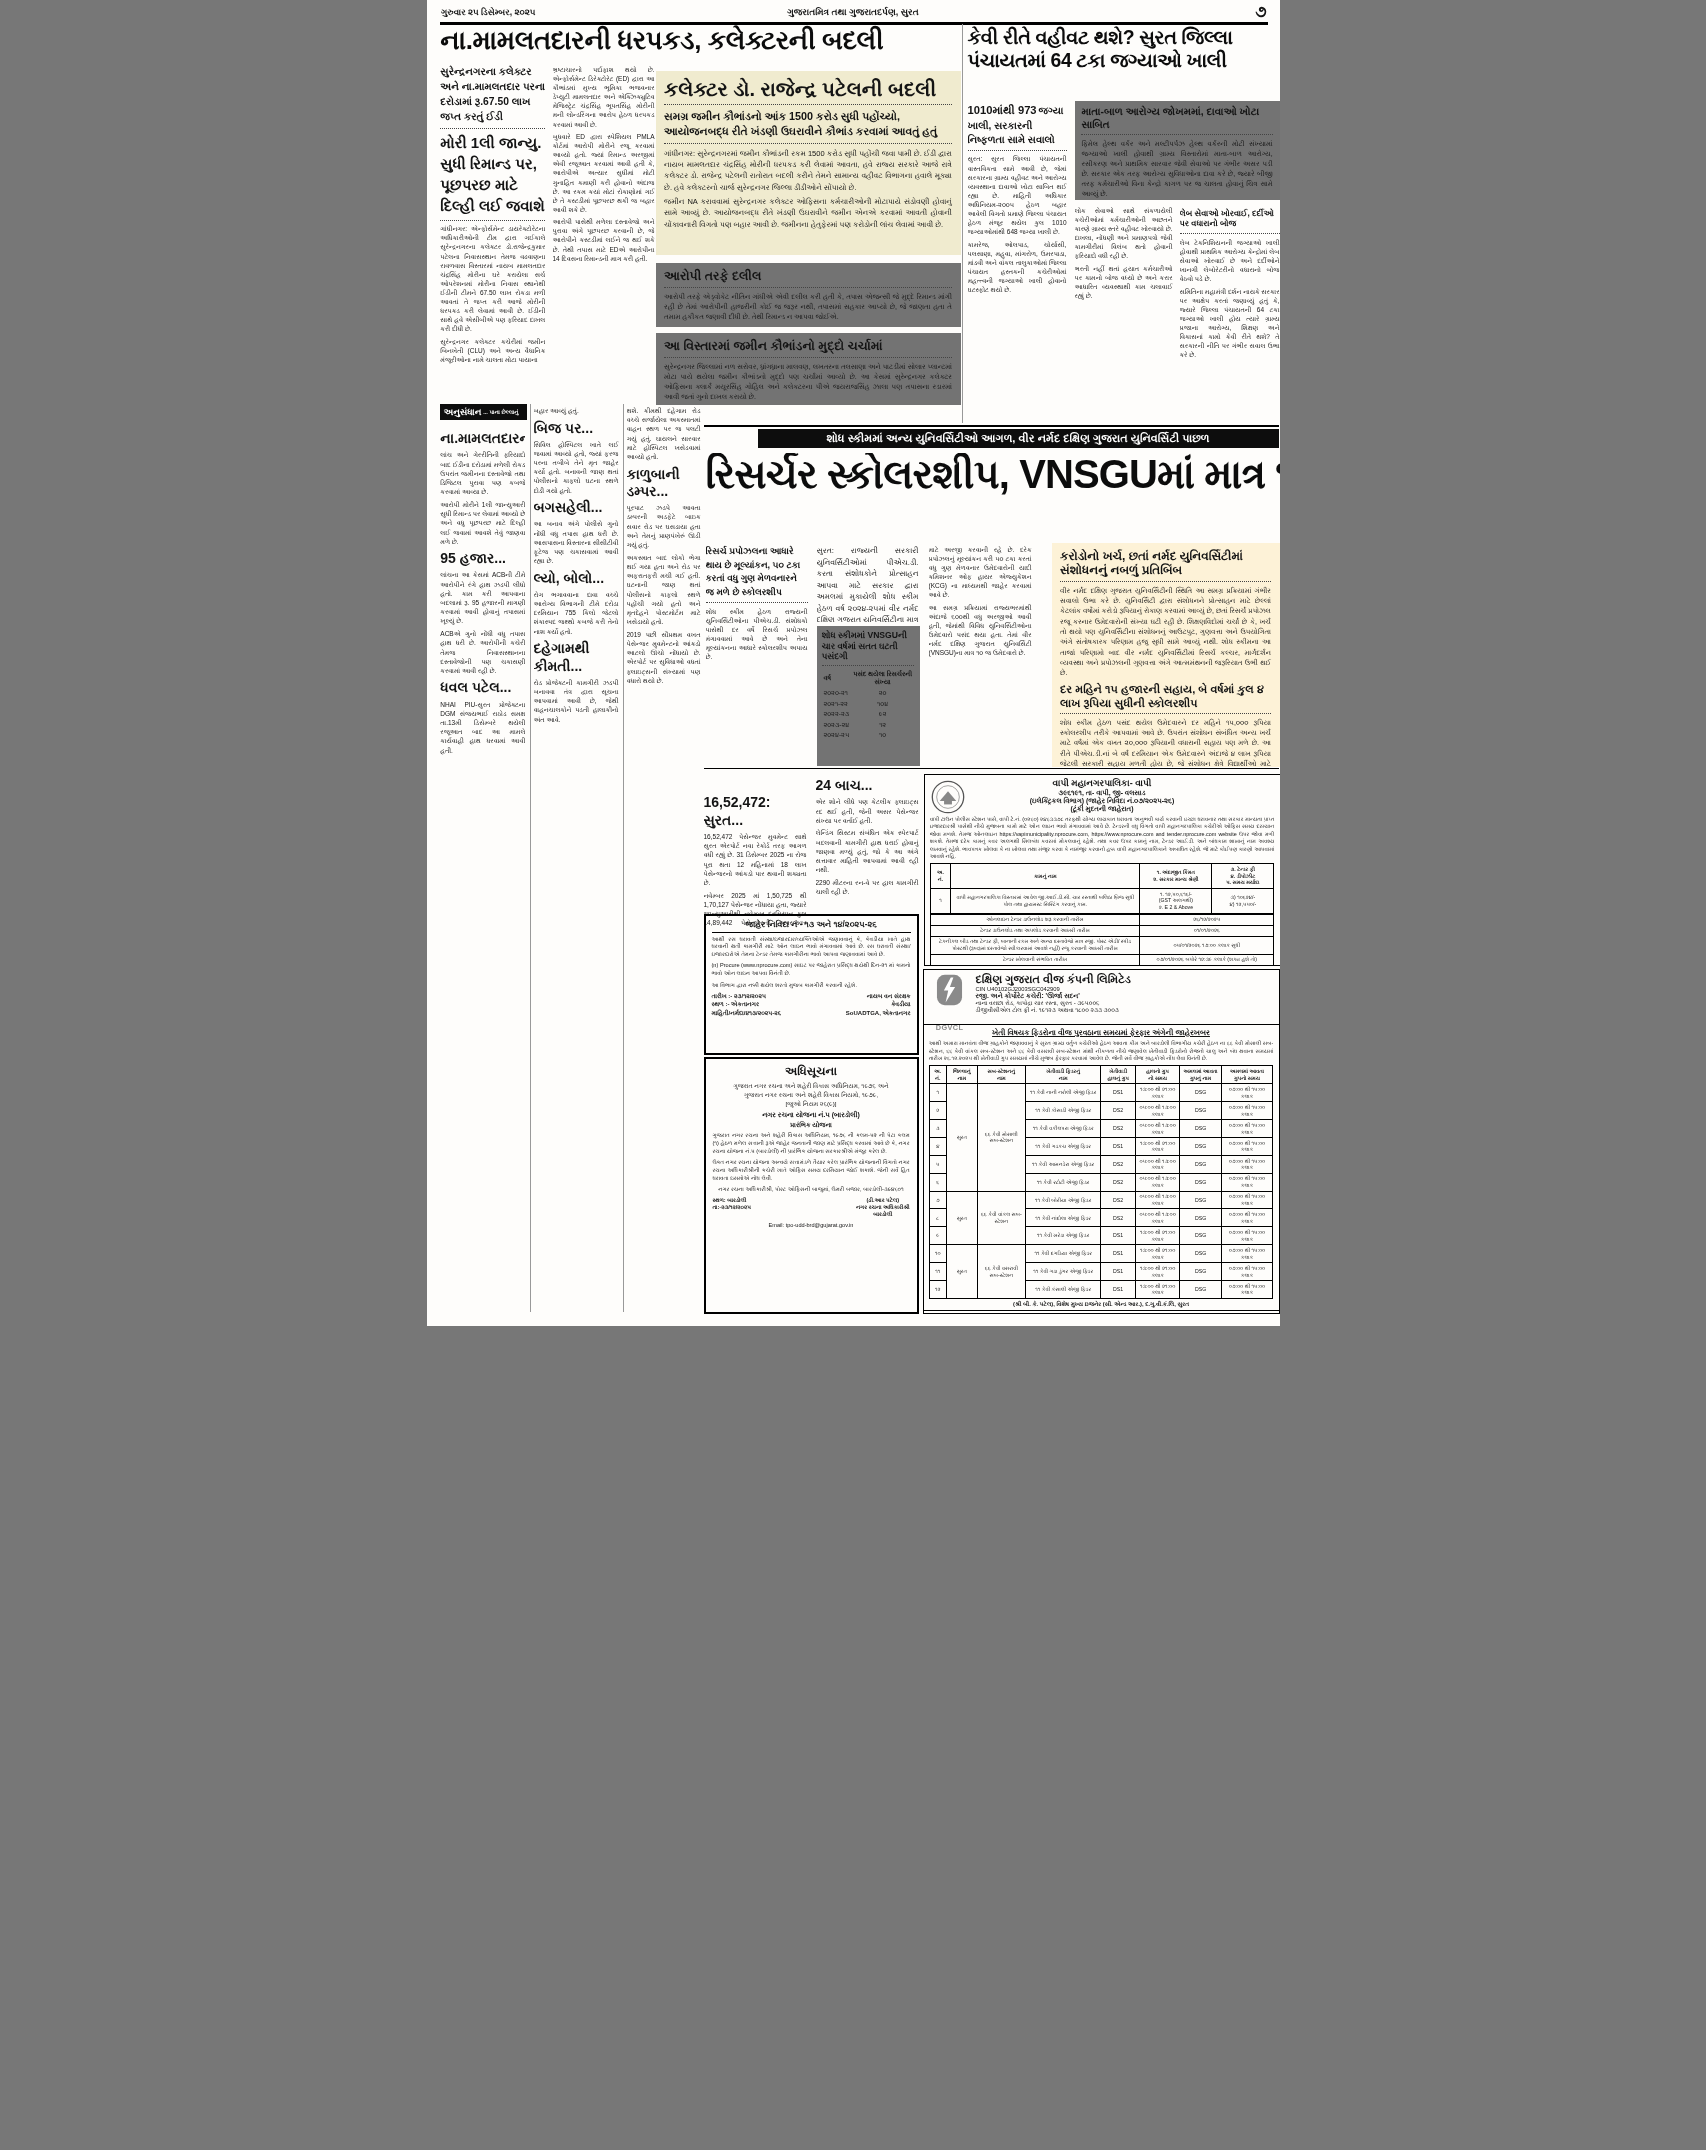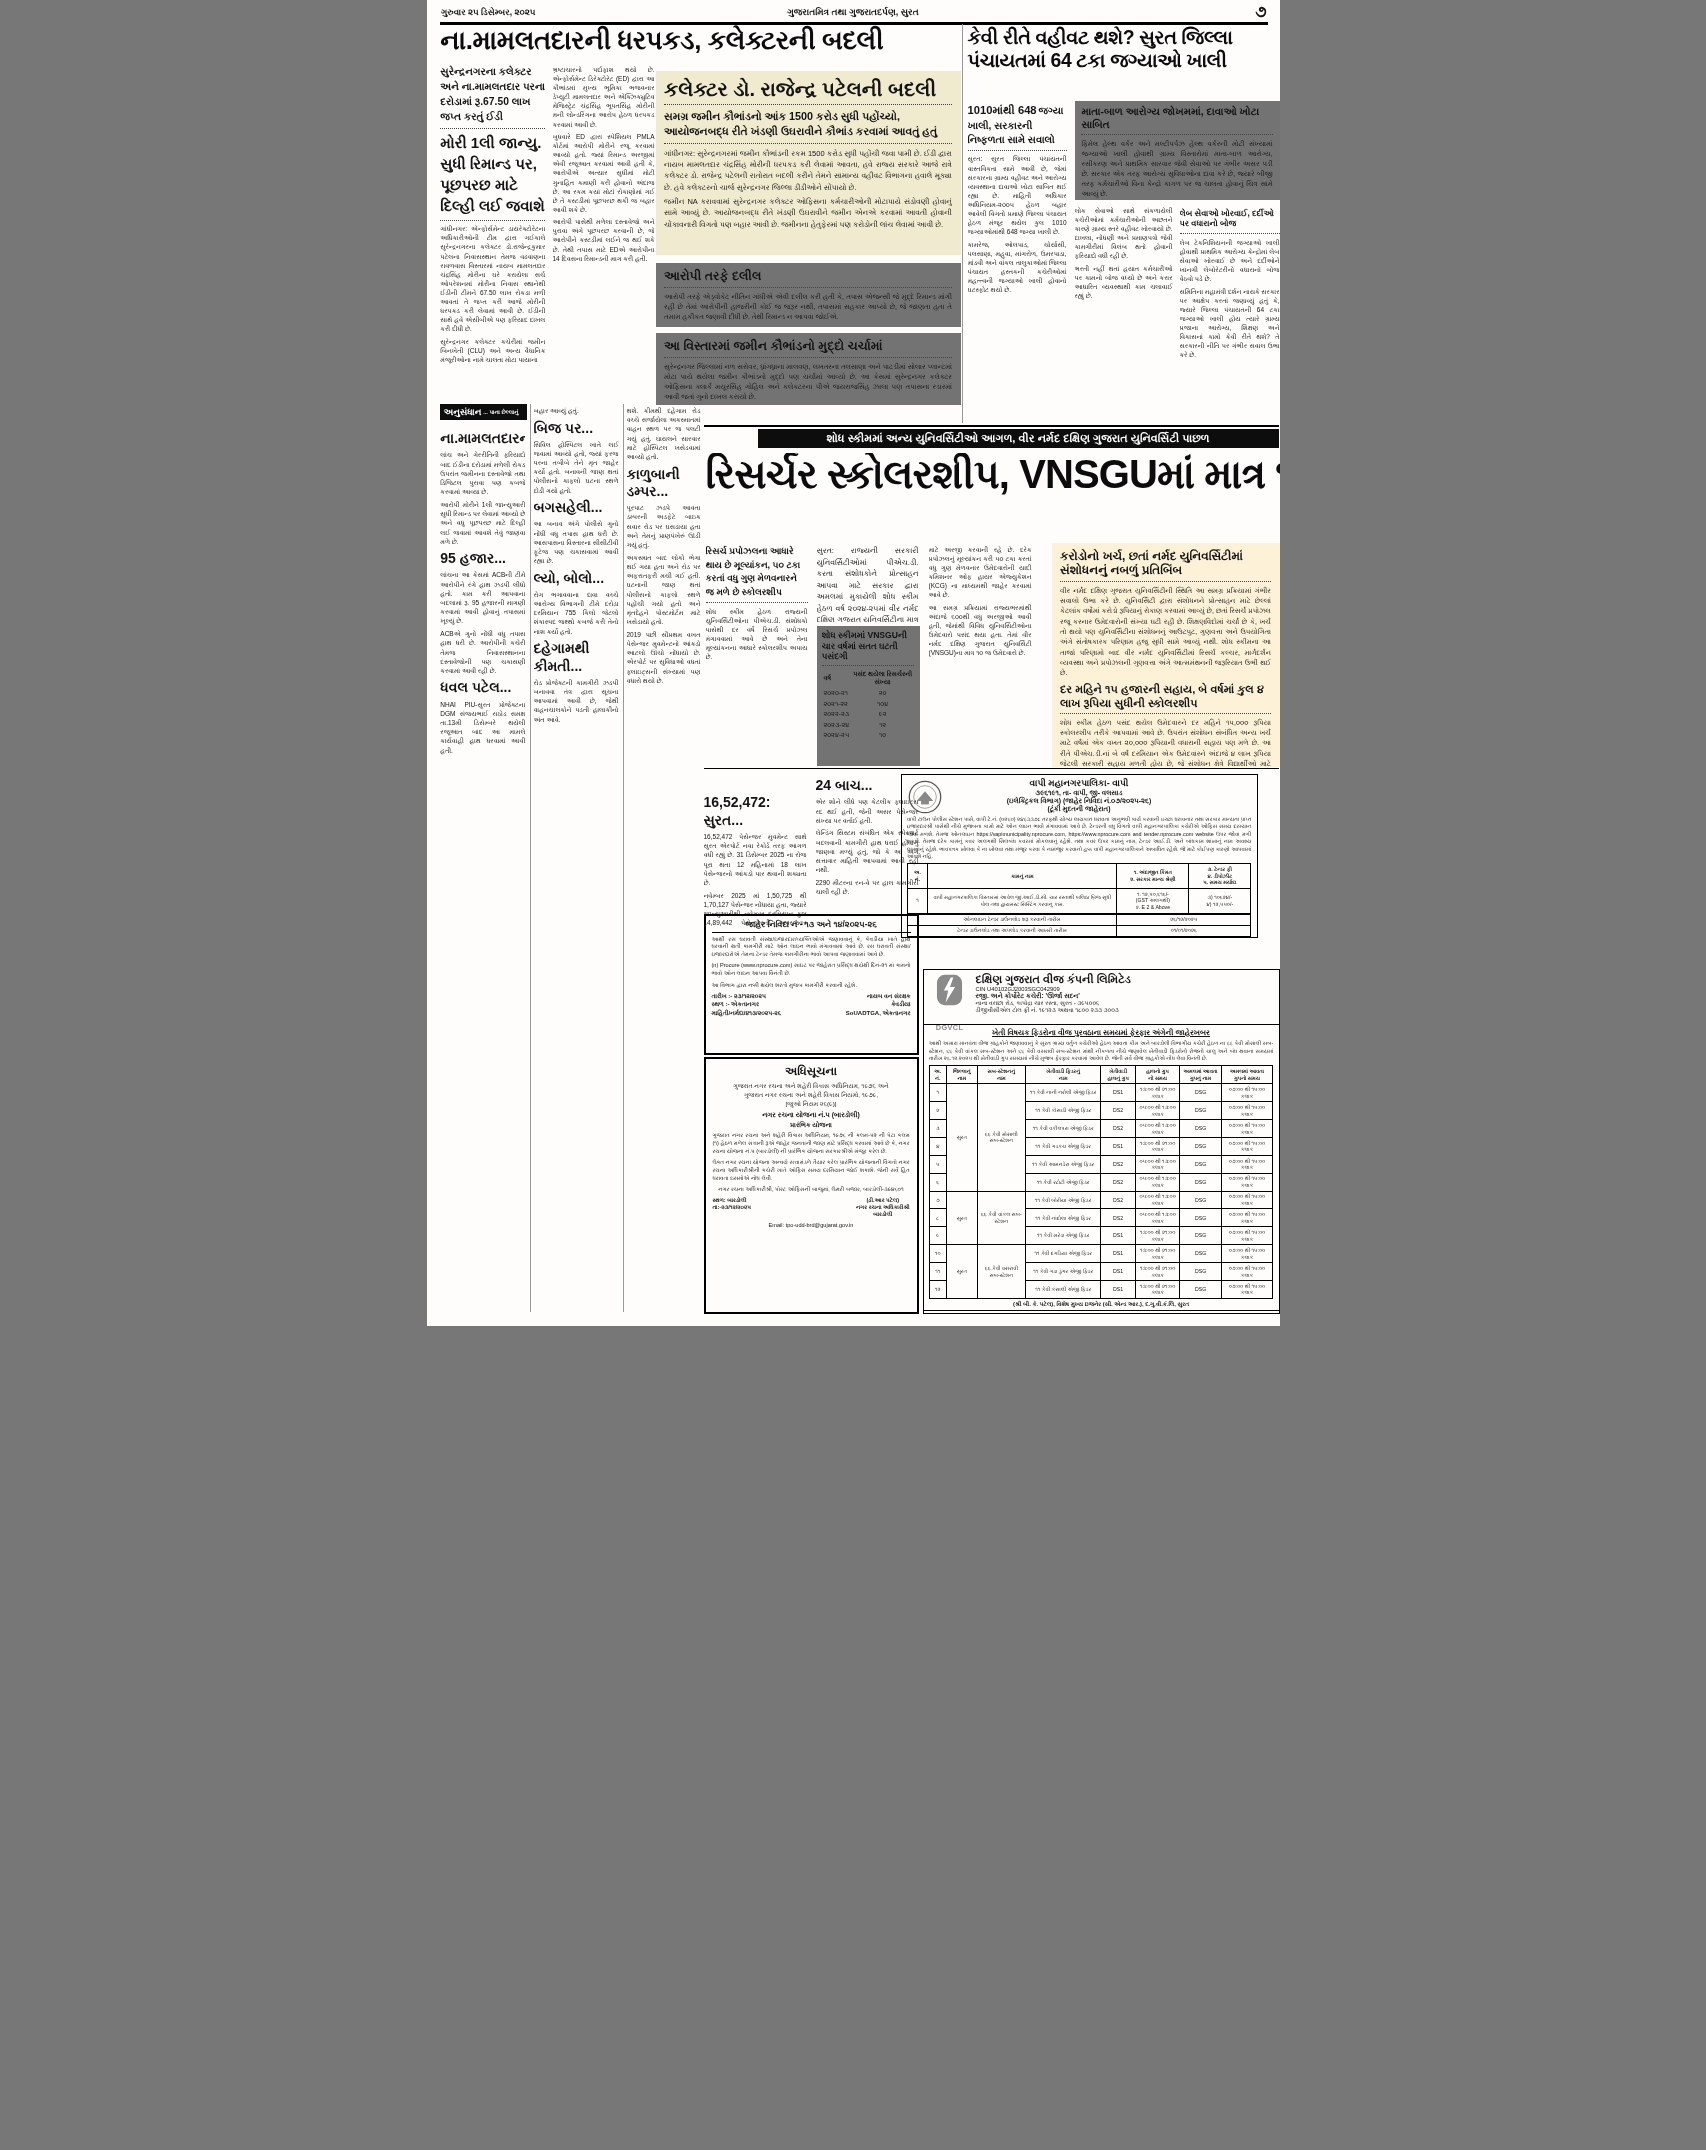--- a/index.html
+++ b/index.html
@@ -85,21 +85,21 @@
     <hr class="dotted">
     <div class="just" style="font-size:7px;line-height:1.45;">સુરેન્દ્રનગર જિલ્લામાં નળ સરોવર, ધ્રાંગધ્રાના માલવણ, લખતરના તલસાણા અને પાટડીમાં સોલાર પ્લાન્ટમાં મોટા પાયે થયેલા જમીન કૌભાંડનો મુદ્દો પણ ચર્ચામાં આવ્યો છે. આ કેસમાં સુરેન્દ્રનગર કલેક્ટર ઓફિસના ક્લાર્ક મયૂરસિંહ ગોહિલ અને કલેક્ટરના પીએ જયરાજસિંહ ઝાલા પણ તપાસના રડારમાં આવી જતાં ગુનો દાખલ કરાયો છે.</div>
   </div>
 
   <div class="abs vrule" style="left:535px;top:24px;height:399px;"></div>
 
   <div class="abs headline" style="left:541px;top:26px;width:311px;font-size:19.4px;line-height:1.18;">કેવી રીતે વહીવટ થશે? સુરત જિલ્લા પંચાયતમાં 64 ટકા જગ્યાઓ ખાલી</div>
 
   <div class="abs" style="left:541px;top:103px;width:99px;height:319px;overflow:hidden;">
     <div style="line-height:1.4;">
-      <span style="font-weight:800;font-size:11.2px;">1010માંથી 648</span>
+      <span style="font-weight:800;font-size:11.2px;">1010માંથી 973</span>
       <span style="font-weight:700;font-size:10px;">જગ્યા ખાલી, સરકારની નિષ્ફળતા સામે સવાલો</span>
     </div>
     <hr class="dotted">
     <div class="just body15">
         <p>સુરત: સુરત જિલ્લા પંચાયતની વાસ્તવિકતા સામે આવી છે, જેમાં સરકારના ગ્રામ્ય વહીવટ અને આરોગ્ય વ્યવસ્થાના દાવાઓ ખોટા સાબિત થઈ રહ્યા છે. માહિતી અધિકાર અધિનિયમ-૨૦૦૫ હેઠળ બહાર આવેલી વિગતો પ્રમાણે જિલ્લા પંચાયત હેઠળ મંજૂર થયેલ કુલ 1010 જગ્યાઓમાંથી 648 જગ્યા ખાલી છે.</p>
         <p>કામરેજ, ઓલપાડ, ચોર્યાસી, પલસાણા, મહુવા, માંગરોળ, ઉમરપાડા, માંડવી અને વાંકલ તાલુકાઓમાં જિલ્લા પંચાયત હસ્તકની કચેરીઓમાં મહત્ત્વની જગ્યાઓ ખાલી હોવાનો ઘટસ્ફોટ થયો છે.</p>
       </div>
   </div>
 
   <div class="abs box box-gray" style="left:648px;top:101px;width:205px;height:99px;padding:5.2px 6.9px;">
@@ -287,21 +287,21 @@
       </div>
       <div style="text-align:center;">
         <div>(ડી.આર પટેલ)</div>
         <div>નગર રચના અધિકારીશ્રી</div>
         <div>બારડોલી</div>
       </div>
     </div>
     <div style="text-align:center;font-size:5.6px;margin-top:3.4px;">Email: tpo-udd-brd@gujarat.gov.in</div>
   </div>
 
-  <div class="abs" style="left:474px;top:774px;width:357px;height:164px;border:1.7px solid #000;padding:3.4px 5.2px;overflow:hidden;">
+  <div class="abs" style="left:497px;top:774px;width:357px;height:192px;border:1.7px solid #000;padding:3.4px 5.2px;overflow:hidden;">
     <svg class="abs" style="left:6.9px;top:5.2px;" width="34" height="34" viewBox="0 0 78 78">
       <circle cx="39" cy="39" r="36" fill="none" stroke="#555" stroke-width="3"></circle>
       <circle cx="39" cy="39" r="26" fill="none" stroke="#777" stroke-width="1.5"></circle>
       <path d="M20 48 L39 26 L58 48 Z" fill="#888"></path>
       <rect x="30" y="48" width="18" height="8" fill="#888"></rect>
     </svg>
     <div style="text-align:center;">
       <div style="font-weight:800;font-size:9px;">વાપી મહાનગરપાલિકા- વાપી</div>
       <div style="font-weight:700;font-size:6.9px;">૩૯૬૧૯૧, તા- વાપી, જી- વલસાડ</div>
       <div style="font-weight:700;font-size:6.9px;">(ઇલેક્ટ્રિકલ વિભાગ) (જાહેર નિવિદા નં.૦૭/૨૦૨૫-૨૬)</div>

